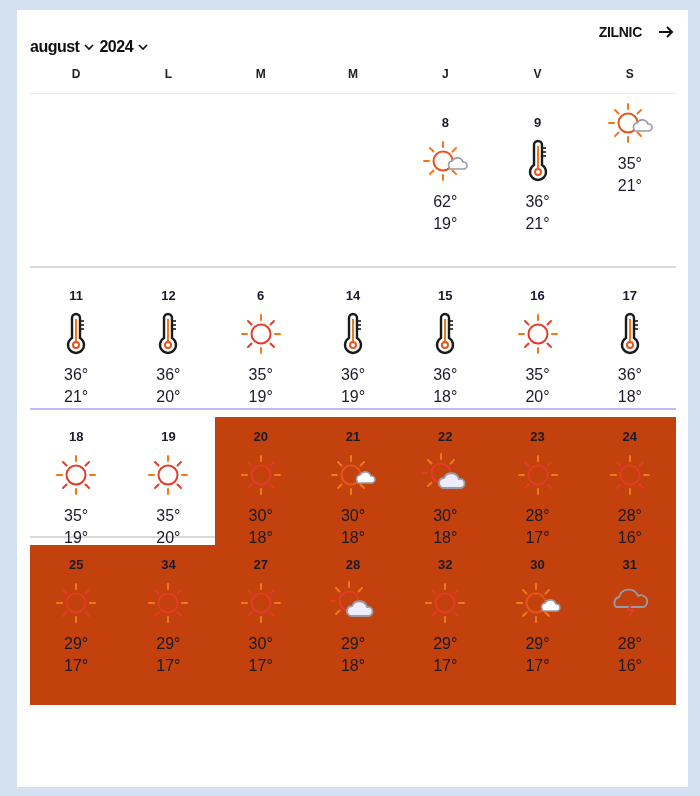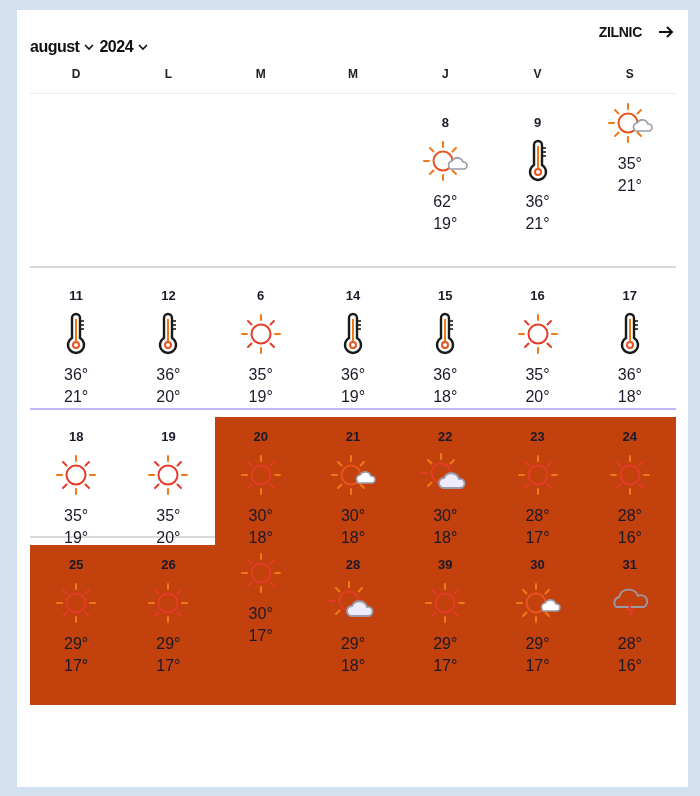--- a/index.html
+++ b/index.html
@@ -440,40 +440,41 @@
       <line x1="11" y1="11" x2="14.5" y2="14.5"></line>
               <line x1="37" y1="11" x2="33.5" y2="14.5"></line>
       <line x1="11" y1="37" x2="14.5" y2="33.5"></line>
               <line x1="37" y1="37" x2="33.5" y2="33.5"></line>
     </g>
   </svg>
 <span class="t-max">29°</span>
           <span class="t-min">17°</span>
         </div>
         <div class="day hl">
-          <span class="day-num">26</span>
+          <span class="day-num">34</span>
   <svg class="icon" viewBox="0 0 48 48">
     <circle cx="24" cy="24" r="9.5" fill="none" stroke="#e53c2a" stroke-width="2"></circle>
     <g stroke="#f07a1a" stroke-width="2" stroke-linecap="round">
       <line x1="24" y1="5" x2="24" y2="10"></line>
               <line x1="24" y1="38" x2="24" y2="43"></line>
       <line x1="5" y1="24" x2="10" y2="24"></line>
               <line x1="38" y1="24" x2="43" y2="24"></line>
     </g>
     <g stroke="#e53c2a" stroke-width="2" stroke-linecap="round">
       <line x1="11" y1="11" x2="14.5" y2="14.5"></line>
               <line x1="37" y1="11" x2="33.5" y2="14.5"></line>
       <line x1="11" y1="37" x2="14.5" y2="33.5"></line>
               <line x1="37" y1="37" x2="33.5" y2="33.5"></line>
     </g>
   </svg>
 <span class="t-max">29°</span>
           <span class="t-min">17°</span>
         </div>
         <div class="day hl">
+          <span class="day-num">27</span>
   <svg class="icon" viewBox="0 0 48 48">
     <circle cx="24" cy="24" r="9.5" fill="none" stroke="#e53c2a" stroke-width="2"></circle>
     <g stroke="#f07a1a" stroke-width="2" stroke-linecap="round">
       <line x1="24" y1="5" x2="24" y2="10"></line>
               <line x1="24" y1="38" x2="24" y2="43"></line>
       <line x1="5" y1="24" x2="10" y2="24"></line>
               <line x1="38" y1="24" x2="43" y2="24"></line>
     </g>
     <g stroke="#e53c2a" stroke-width="2" stroke-linecap="round">
       <line x1="11" y1="11" x2="14.5" y2="14.5"></line>
@@ -495,21 +496,21 @@
               <line x1="33" y1="9" x2="29.5" y2="12.5"></line>
       <line x1="7" y1="35" x2="10.5" y2="31.5"></line>
     </g>
     <line x1="1" y1="22" x2="6" y2="22" stroke="#e53c2a" stroke-width="2" stroke-linecap="round"></line>
     <path d="M20 36 a5 5 0 0 1 3 -9 a8 8 0 0 1 15 1 a4.5 4.5 0 0 1 2 9 h-18 a2.5 2.5 0 0 1 -2 -1 z" fill="#eeebfb" stroke="#9a9aa8" stroke-width="1.8"></path>
   </svg>
 <span class="t-max">29°</span>
           <span class="t-min">18°</span>
         </div>
         <div class="day hl">
-          <span class="day-num">39</span>
+          <span class="day-num">32</span>
   <svg class="icon" viewBox="0 0 48 48">
     <circle cx="24" cy="24" r="9.5" fill="none" stroke="#e53c2a" stroke-width="2"></circle>
     <g stroke="#f07a1a" stroke-width="2" stroke-linecap="round">
       <line x1="24" y1="5" x2="24" y2="10"></line>
               <line x1="24" y1="38" x2="24" y2="43"></line>
       <line x1="5" y1="24" x2="10" y2="24"></line>
               <line x1="38" y1="24" x2="43" y2="24"></line>
     </g>
     <g stroke="#e53c2a" stroke-width="2" stroke-linecap="round">
       <line x1="11" y1="11" x2="14.5" y2="14.5"></line>

